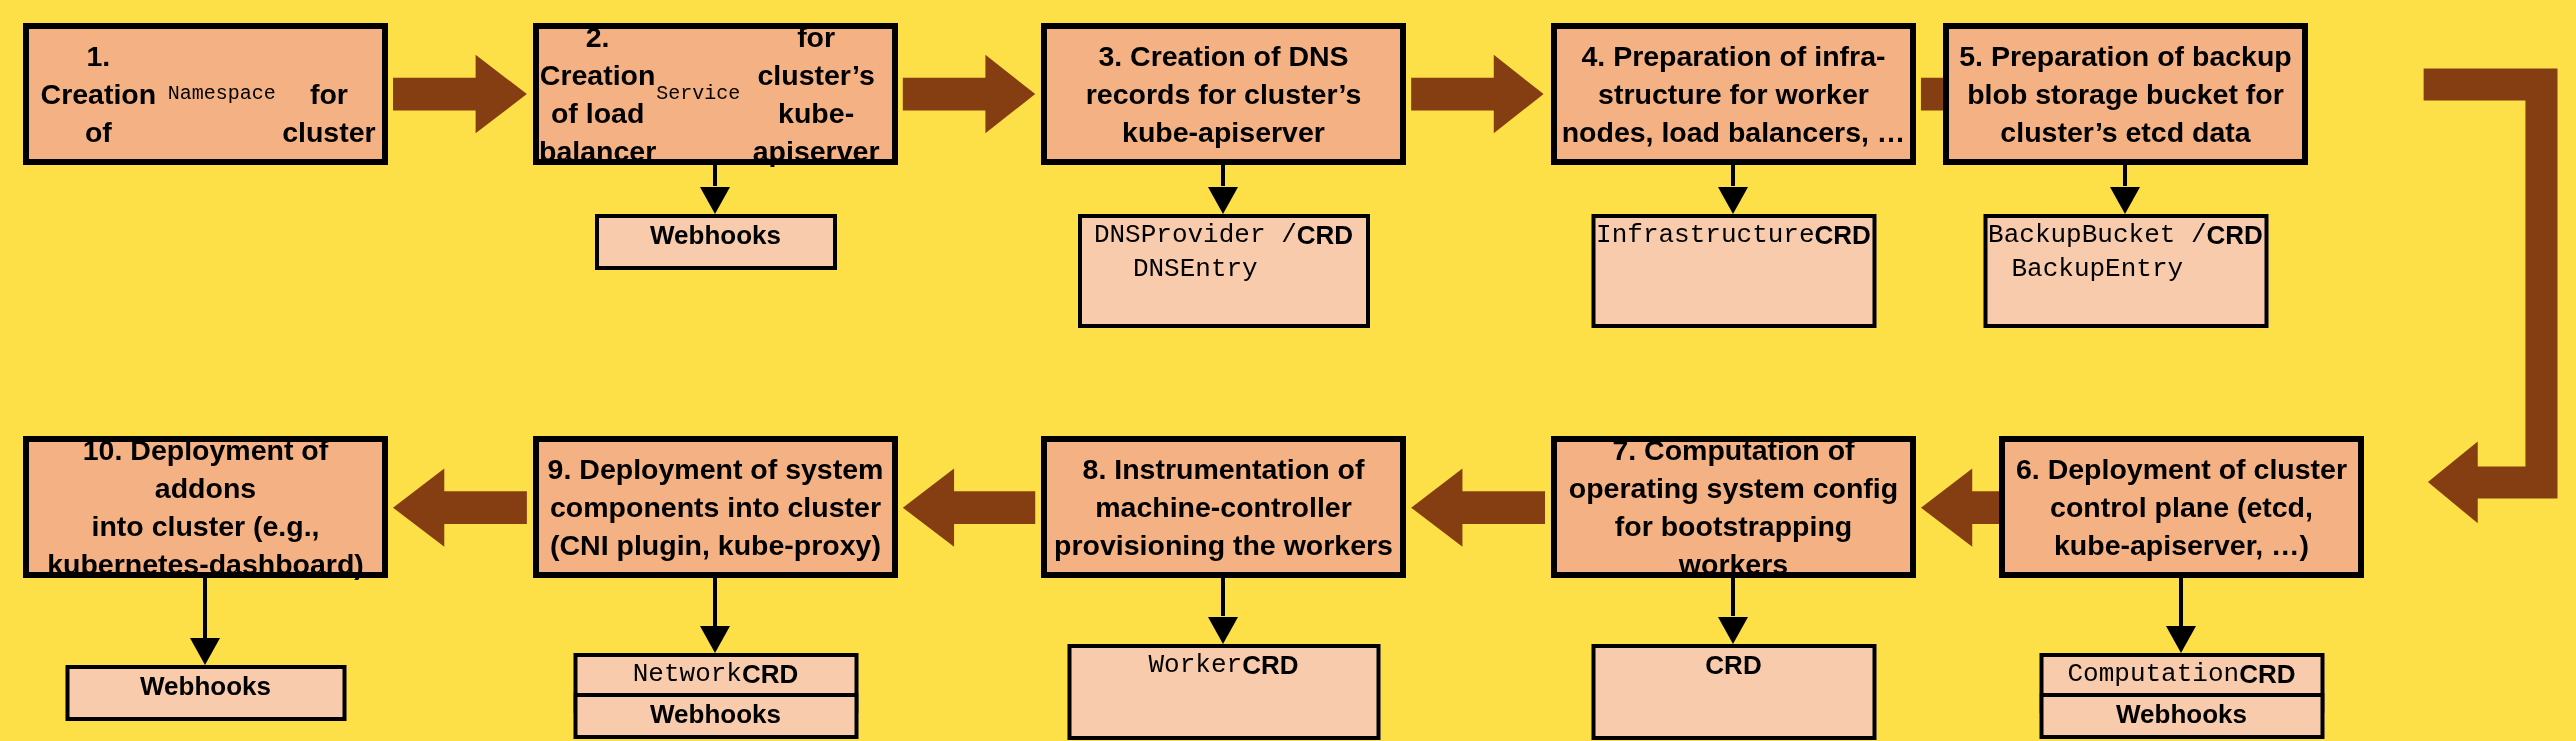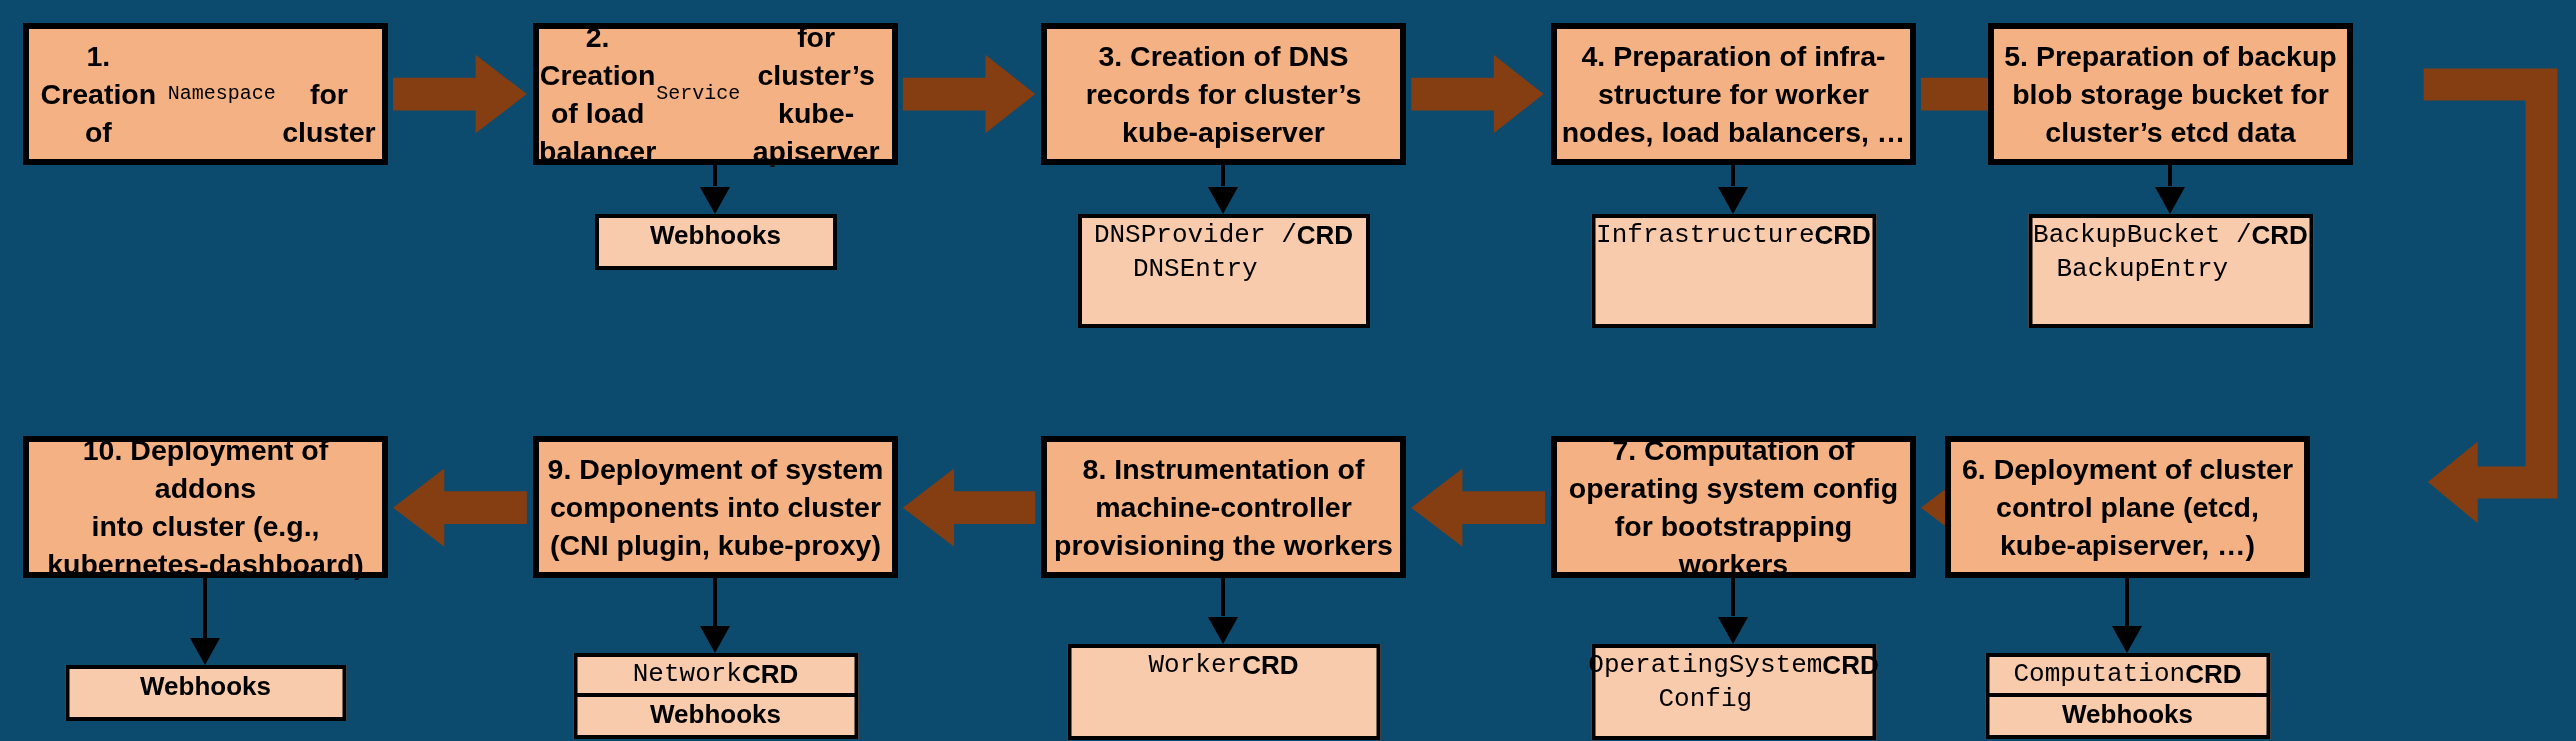--- a/index.html
+++ b/index.html
@@ -1,19 +1,19 @@
 <!DOCTYPE html>
 <html style="--main-fill: #F4B183; --sub-fill: #F8CBAD; --arrow: #843E12; --line: #000000;font-size:11.4px"><head>
 <meta charset="utf-8">
 <style>
   html,body{margin:0;padding:0;background:#ffffff;}
   .canvas{
     position:relative;
     width:2576px;height:742px;
-    background:#0c4a6e;
+    background:#fde047;
     overflow:hidden;
     font-family:"Liberation Sans", sans-serif;
   }
   #arrow-layer{position:absolute;left:0;top:0;z-index:0;pointer-events:none;}
   .flow{fill:var(--arrow,#843E12);}
 
   .step{position:absolute;width:365px;height:142px;z-index:1;}
   .main{
     box-sizing:border-box;
     width:100%;height:100%;
@@ -44,22 +44,22 @@
   .conn-line{position:absolute;left:180px;top:142px;width:4.3px;background:var(--line,#000);}
   .conn-head{position:absolute;left:167px;width:0;height:0;
     border-left:15.7px solid transparent;border-right:15.7px solid transparent;
     border-top:27px solid var(--line,#000);}
 
   
   #st1{left:23px;top:23px}
   #st2{left:533px;top:23px}
   #st3{left:1041px;top:23px}
   #st4{left:1551px;top:23px}
-  #st5{left:1988px;top:23px}
-  #st6{left:1945px;top:436px}
+  #st5{left:1943px;top:23px}
+  #st6{left:1999px;top:436px}
   #st7{left:1551px;top:436px}
   #st8{left:1041px;top:436px}
   #st9{left:533px;top:436px}
   #st10{left:23px;top:436px}
 
   
   #st2 .sub1{width:242px;height:56px;top:191px}
   #st3 .sub1{width:292px;height:114px;top:191px}
   #st4 .sub1{width:285px;height:114px;top:191px}
   #st5 .sub1{width:285px;height:114px;top:191px}
@@ -145,22 +145,21 @@
 kube-apiserver, …)</span></div>
       <div class="sub sub1"><span class="mono">Computation </span><span class="bold">CRD</span></div>
       <div class="sub sub2"><span class="bold">Webhooks</span></div>
       <div class="conn-line"></div>
       <div class="conn-head"></div>
     </div>
   <div class="step" id="st7">
       <div class="main"><span>7. Computation of
 operating system config
 for bootstrapping workers</span></div>
-      <div class="sub sub1"><span class="mono">OperatingSystem
-Config </span><span class="bold">CRD</span></div>
+      <div class="sub sub1"><span class="bold">CRD</span></div>
       <div class="conn-line"></div>
       <div class="conn-head"></div>
     </div>
   <div class="step" id="st8">
       <div class="main"><span>8. Instrumentation of
 machine-controller
 provisioning the workers</span></div>
       <div class="sub sub1"><span class="mono">Worker
 </span><span class="bold">CRD</span></div>
       <div class="conn-line"></div>

